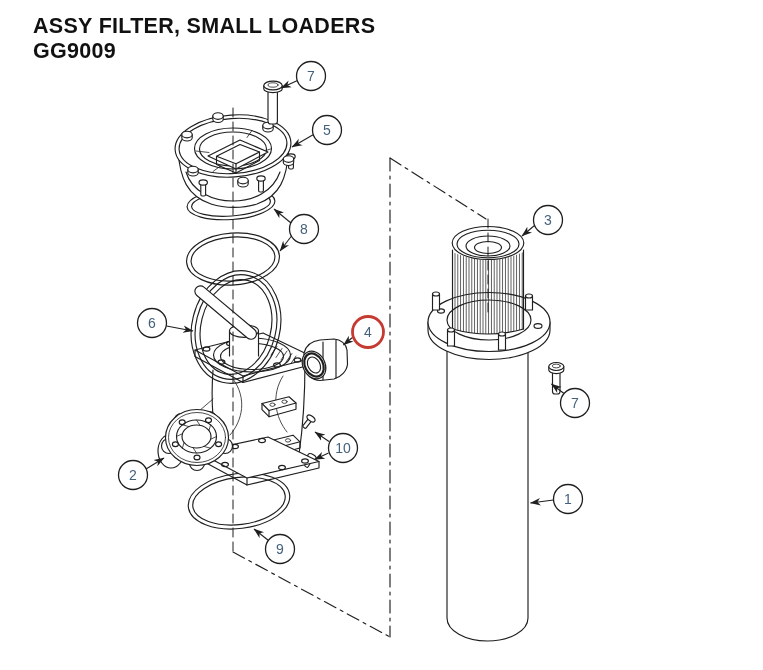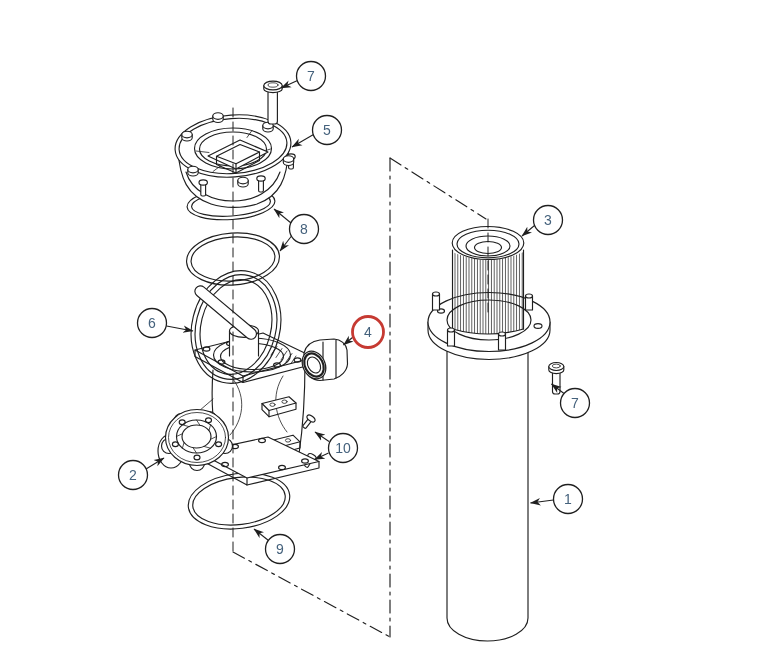--- a/index.html
+++ b/index.html
@@ -28,20 +28,22 @@
   .callout-circle{fill:var(--background-color);stroke:var(--line-color);stroke-width:1.3;}
   .callout-circle.hl{stroke:var(--highlight-color);stroke-width:2.8;}
   .callout-num{fill:var(--number-color);font-family:"Liberation Sans",sans-serif;font-size:14px;}
 </style>
 </head>
 <body>
 
 <div class="page">
 
   <div class="title-block">
+    <div>ASSY FILTER, SMALL LOADERS</div>
+    <div>GG9009</div>
   </div>
 
   <svg class="diagram" width="763" height="670" viewBox="0 0 763 670" xmlns="http://www.w3.org/2000/svg">
 
     <defs>
       <pattern id="pleats" patternUnits="userSpaceOnUse" width="2.8" height="6">
         <line class="pleat-line" x1="1.4" y1="0" x2="1.4" y2="6"></line>
       </pattern>
       <marker id="arrow" markerUnits="userSpaceOnUse" markerWidth="11" markerHeight="9" refX="10" refY="4.5" orient="auto">
         <path class="arrow-head" d="M10.5,4.5 L0,0.8 L3,4.5 L0,8.2 Z"></path>

